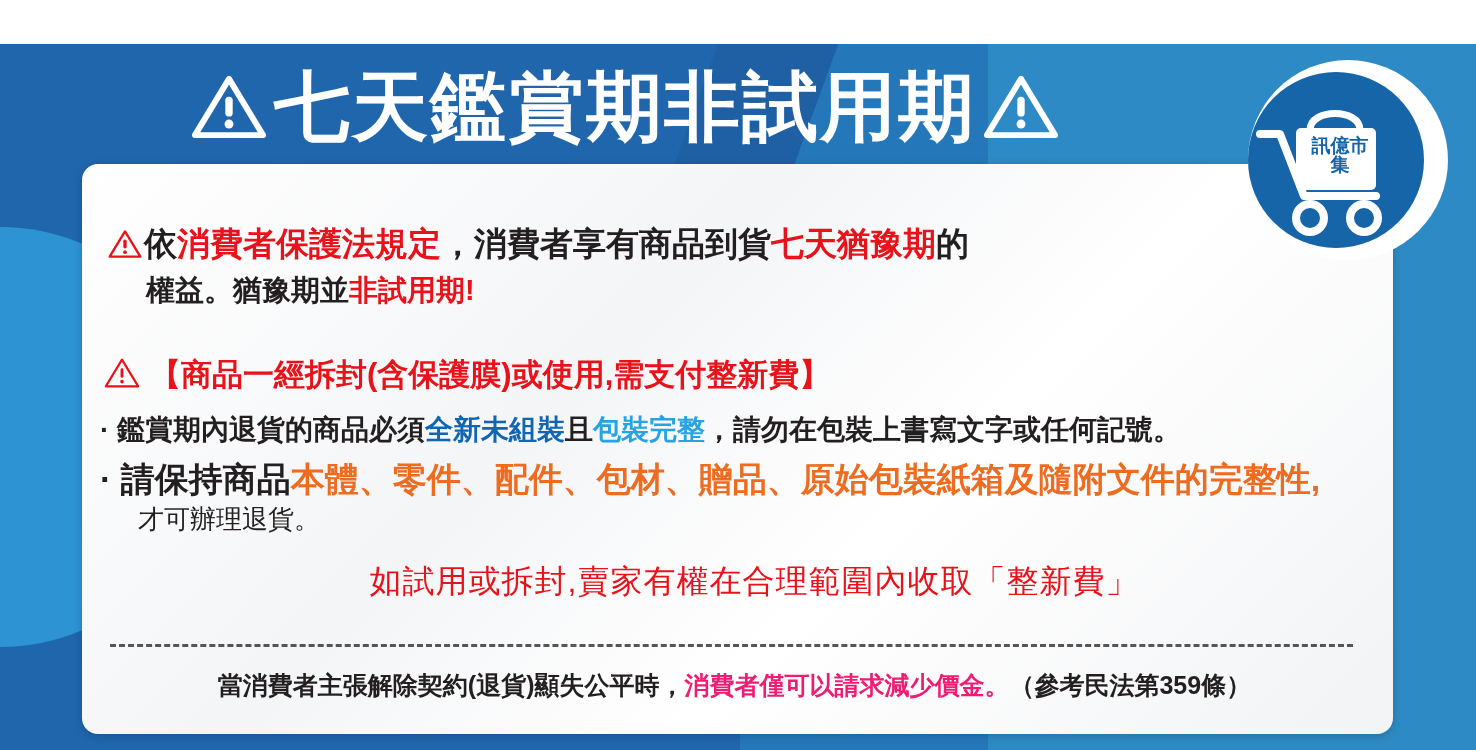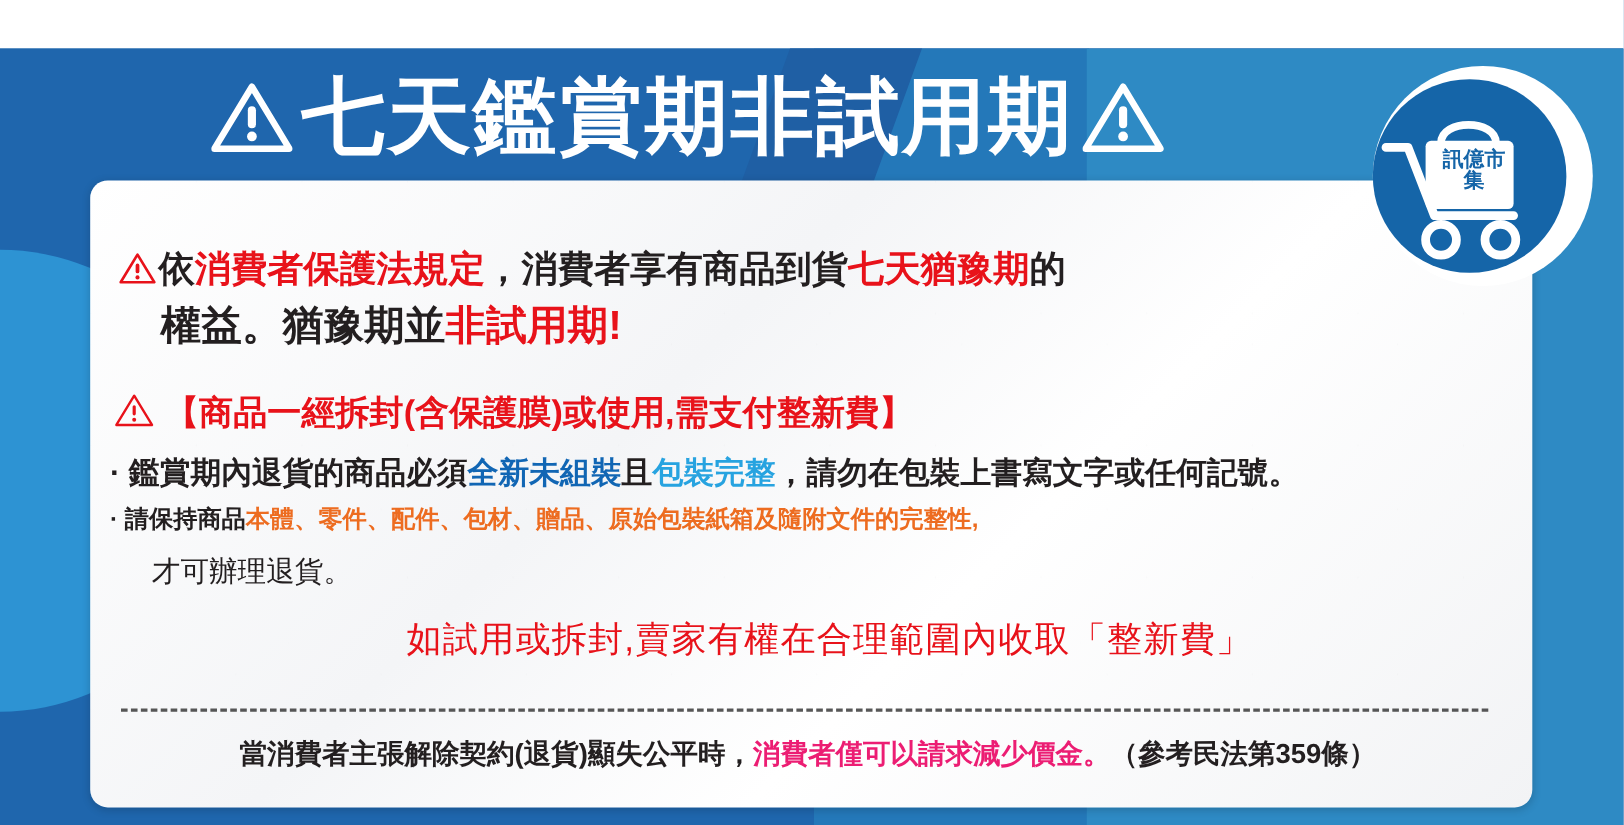--- a/index.html
+++ b/index.html
@@ -151,31 +151,31 @@
   .card-body {
     position: relative;
     padding: 0;
     z-index: 2;
   }
 
   
   .blk { position: absolute; white-space: nowrap; }
 
   .p1-l1 { left: 26px; top: 58px; font-size: 33px; font-weight: bold; color: #231f20; }
-  .p1-l2 { left: 64px; top: 107px; font-size: 37px; font-weight: bold; color: #231f20; }
+  .p1-l2 { left: 64px; top: 107px; font-size: 29px; font-weight: bold; color: #231f20; }
   .redb   { color: #e8121a; font-weight: bold; }
   .navy   { color: #1166b4; font-weight: bold; }
   .cyan   { color: #27a3e0; font-weight: bold; }
   .orange { color: #ed6c20; }
   .pink   { color: #ec1d73; }
 
   .p2 { left: 22px; top: 190px; font-size: 31px; font-weight: bold; color: #e8121a; }
 
   .bullet-1 { left: 18px; top: 247px; font-size: 28px; font-weight: bold; color: #231f20; }
-  .bullet-2 { left: 18px; top: 293px; font-size: 22px; font-weight: bold; color: #231f20; }
+  .bullet-2 { left: 18px; top: 293px; font-size: 34px; font-weight: bold; color: #231f20; }
   .bullet-3 { left: 56px; top: 338px; font-size: 26px; font-weight: normal; color: #231f20; }
 
   .big-red {
     left: 52px; top: 396px;
     font-size: 32px; font-weight: normal; color: #e8121a;
     letter-spacing: 1px;
     width: 1240px; text-align: center;
   }
 
   .divider {

